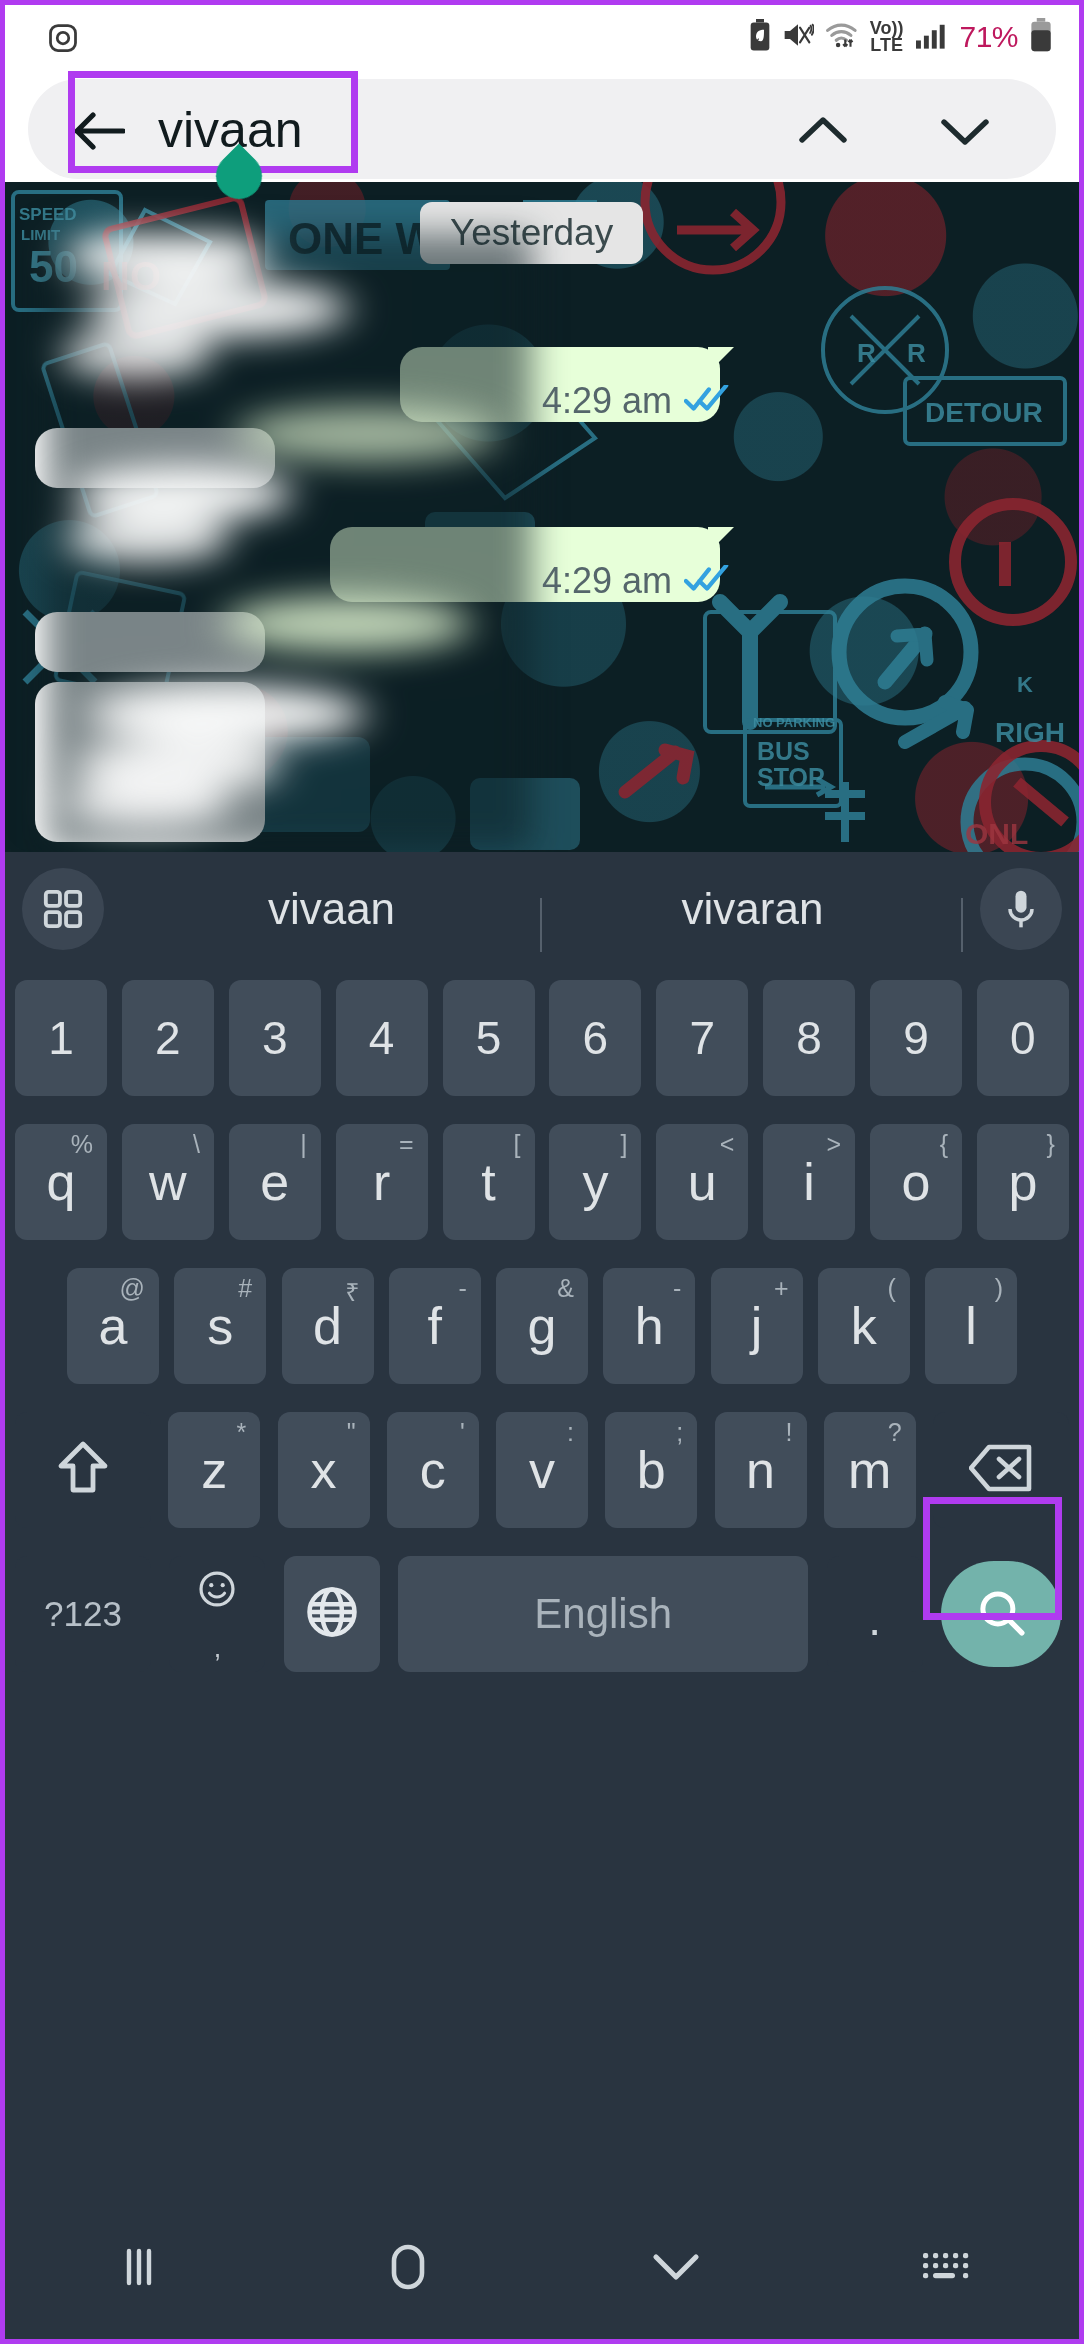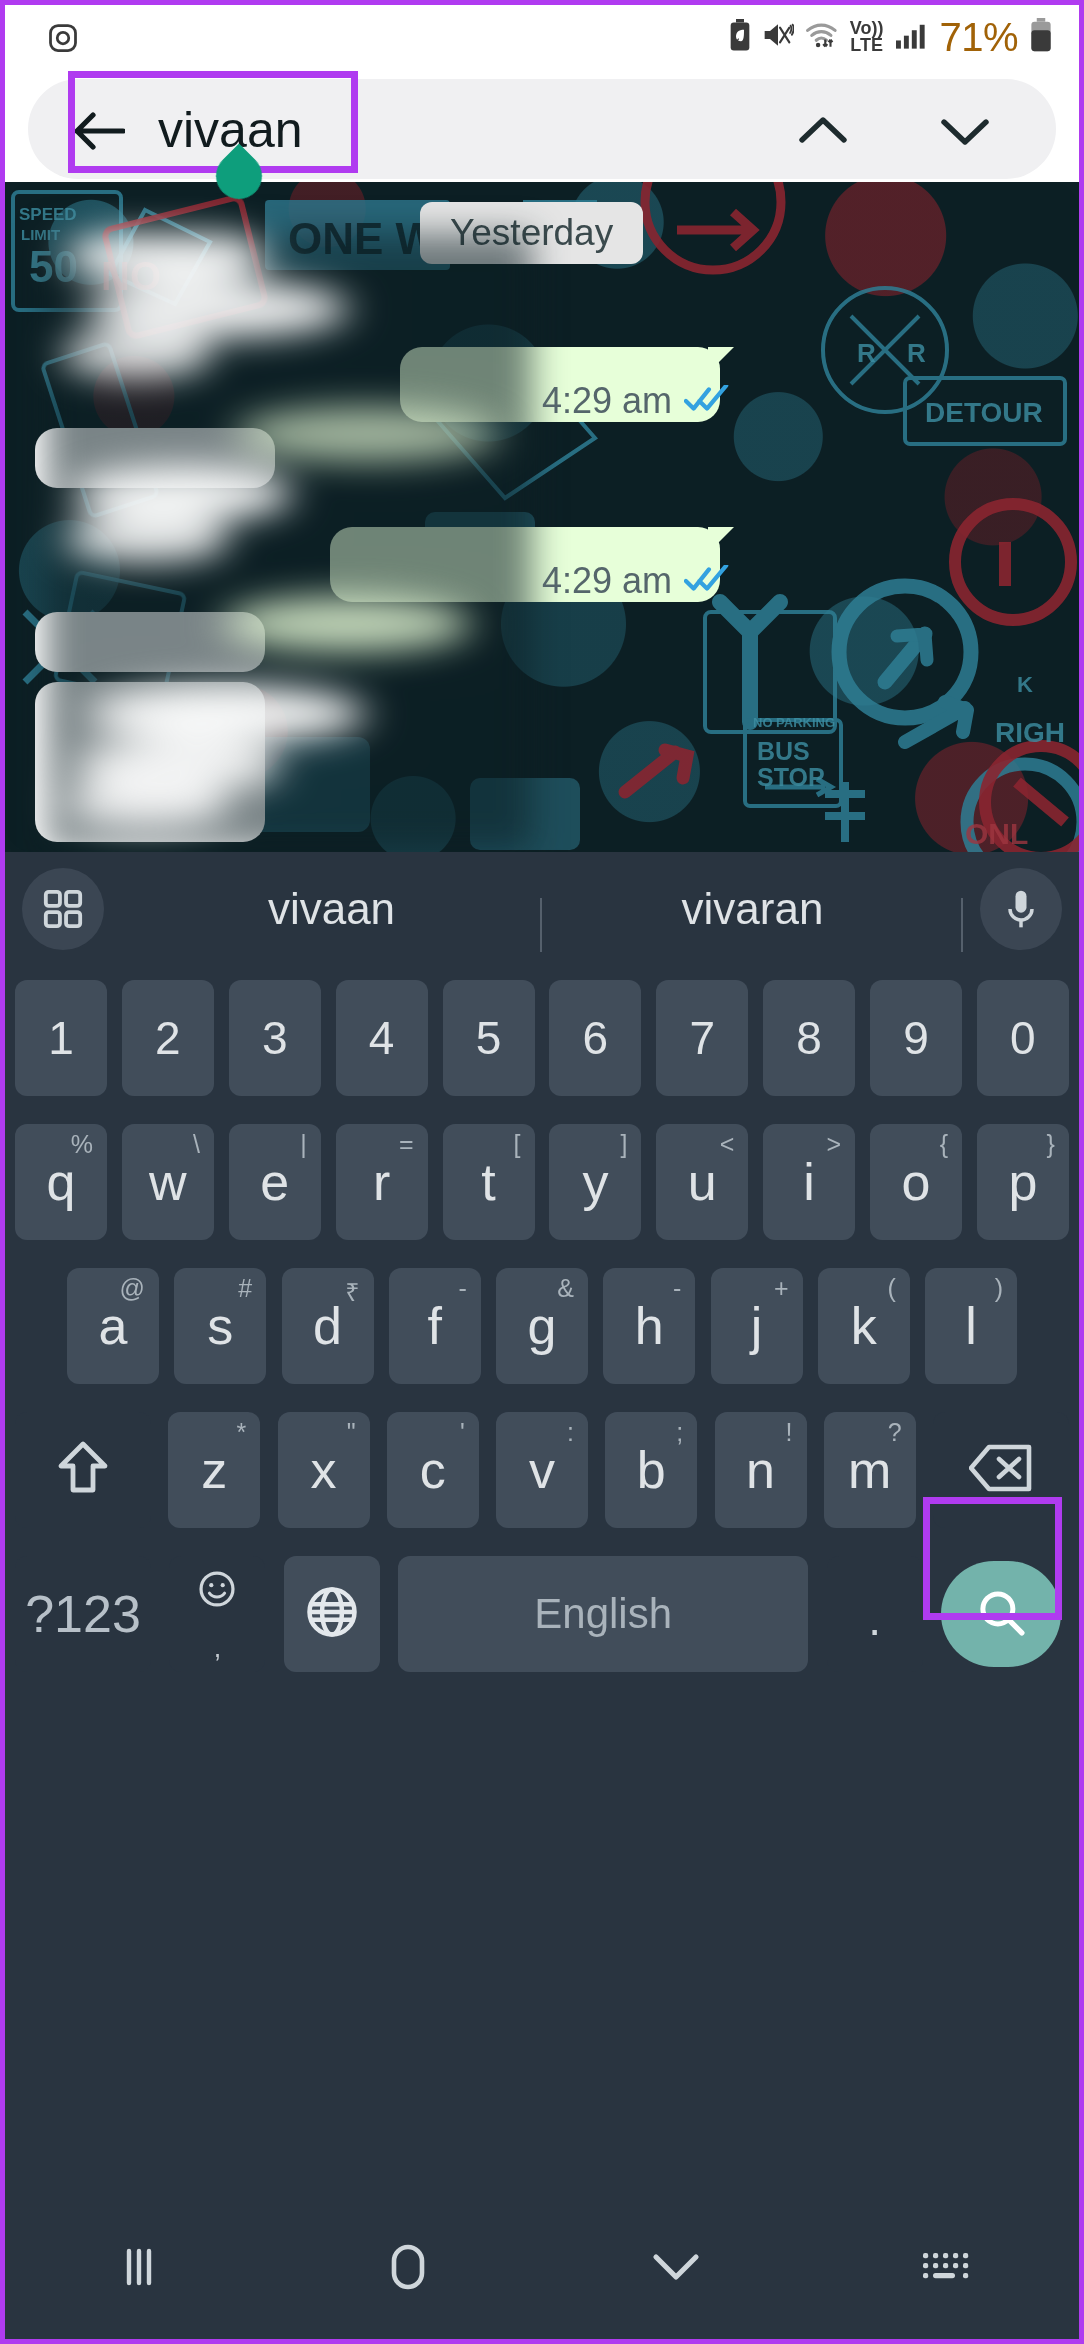--- a/index.html
+++ b/index.html
@@ -10,21 +10,21 @@
            border-left:5px solid #b03bf0; border-right:5px solid #b03bf0;
            border-top:5px solid #b03bf0; border-bottom:5px solid #b03bf0; }
 
   
   .statusbar { position:absolute; left:0; top:0; width:1074px; height:64px;
                background:#ffffff; display:flex; align-items:center;
                justify-content:space-between; padding:0 26px; }
   .sb-left { display:flex; align-items:center; gap:14px;flex-direction:column; }
   .sb-time { font-size:34px; color:#3a3a3a; letter-spacing:-0.5px; font-weight:400; }
   .sb-right { display:flex; align-items:center; gap:11px; }
-  .sb-batt-pct { font-size:40px; color:#a16207; letter-spacing:-0.5px; }
+  .sb-batt-pct { font-size:30px; color:#be185d; letter-spacing:-0.5px; }
   .ic { display:inline-block; }
 
   
   .searchwrap { position:absolute; left:0; top:64px; width:1074px; height:118px;
                 background:#ffffff; }
   .searchpill { position:absolute; left:23px; top:10px; width:1028px; height:100px;
                 background:#f0f0f2; border-radius:50px; display:flex;
                 align-items:center; }
   .back-arrow { position:absolute; left:45px; top:32px; width:52px; height:40px; }
   .search-text { position:absolute; left:130px; top:22px; font-size:50px;
@@ -504,21 +504,21 @@
         <span>
           <svg width="64" height="50" viewBox="0 0 32 25">
               <path d="M10 2h20v21H10L1 12.5z" fill="none" stroke="#cfd6db" stroke-width="2.3" stroke-linejoin="round"></path>
               <path d="M15 8l10 9M25 8l-10 9" stroke="#cfd6db" stroke-width="2.3" stroke-linecap="round"></path>
             </svg>
         </span>
       </div>
     </div>
 
     <div class="krow" style="top:704px; padding:0 10px; justify-content:space-between; align-items:center;">
-      <div class="key fn" style="width:136px;height:116px;font-size:52px;color:#b7c0c8;align-items:center;">
+      <div class="key fn" style="width:136px;height:116px;font-size:35px;color:#b7c0c8;align-items:center;">
         <span>?123</span>
       </div>
       <div class="key fn" style="width:96px;height:116px;">
         <span style="position:absolute;top:14px;left:50%;transform:translateX(-50%);">
           <svg width="38" height="38" viewBox="0 0 20 20">
               <circle cx="10" cy="10" r="8.4" fill="none" stroke="#cfd6db" stroke-width="1.7"></circle>
               <circle cx="7" cy="8" r="1.1" fill="#cfd6db"></circle>
               <circle cx="13" cy="8" r="1.1" fill="#cfd6db"></circle>
               <path d="M6 12.2a5 5 0 0 0 8 0" stroke="#cfd6db" stroke-width="1.6" fill="none" stroke-linecap="round"></path>
             </svg>

